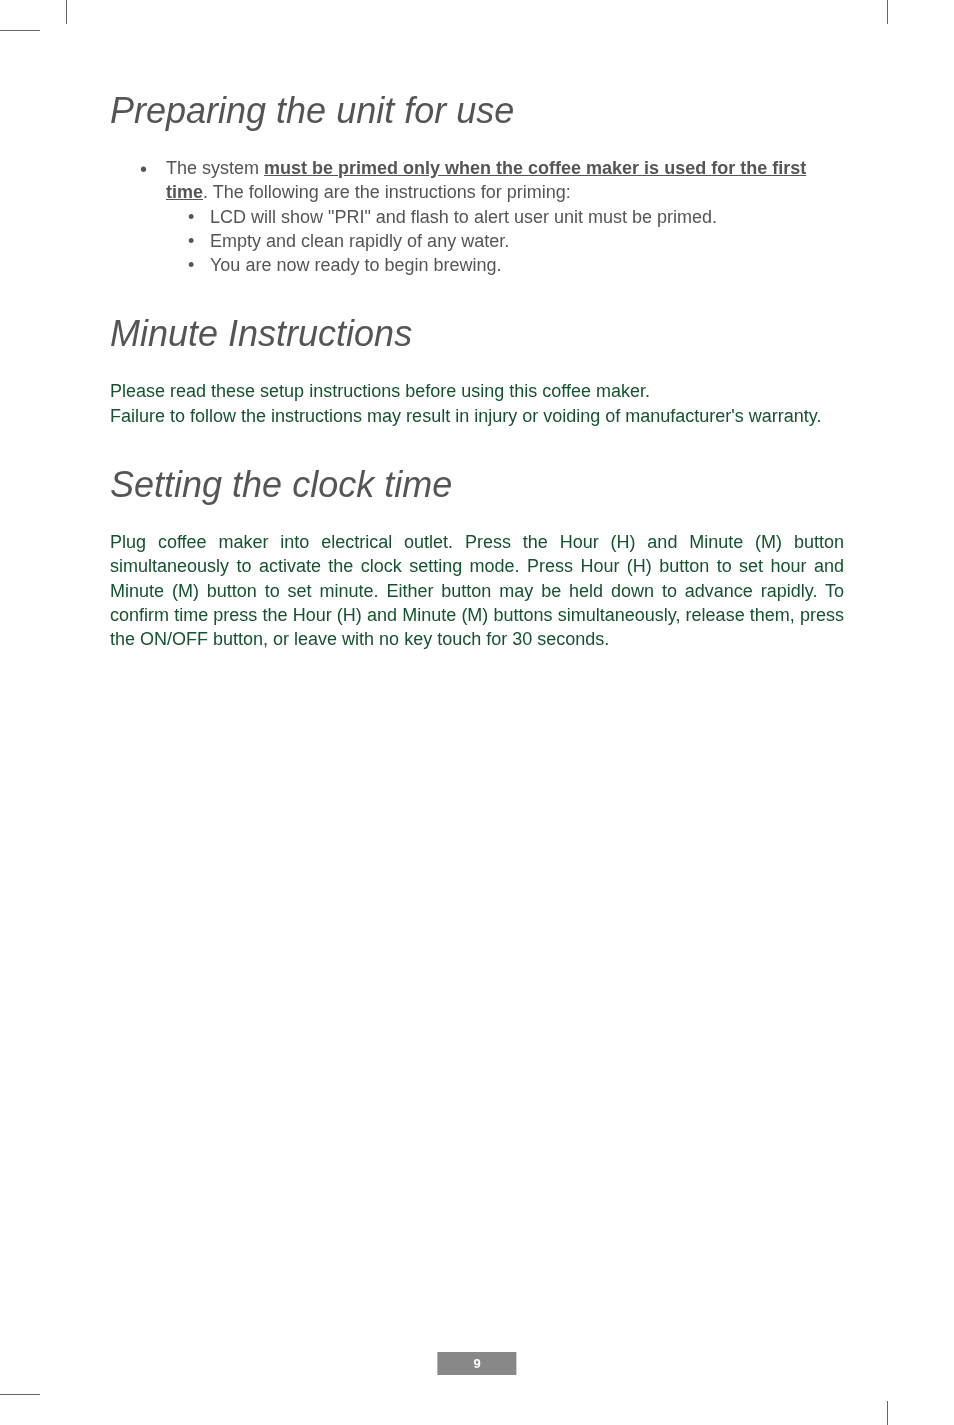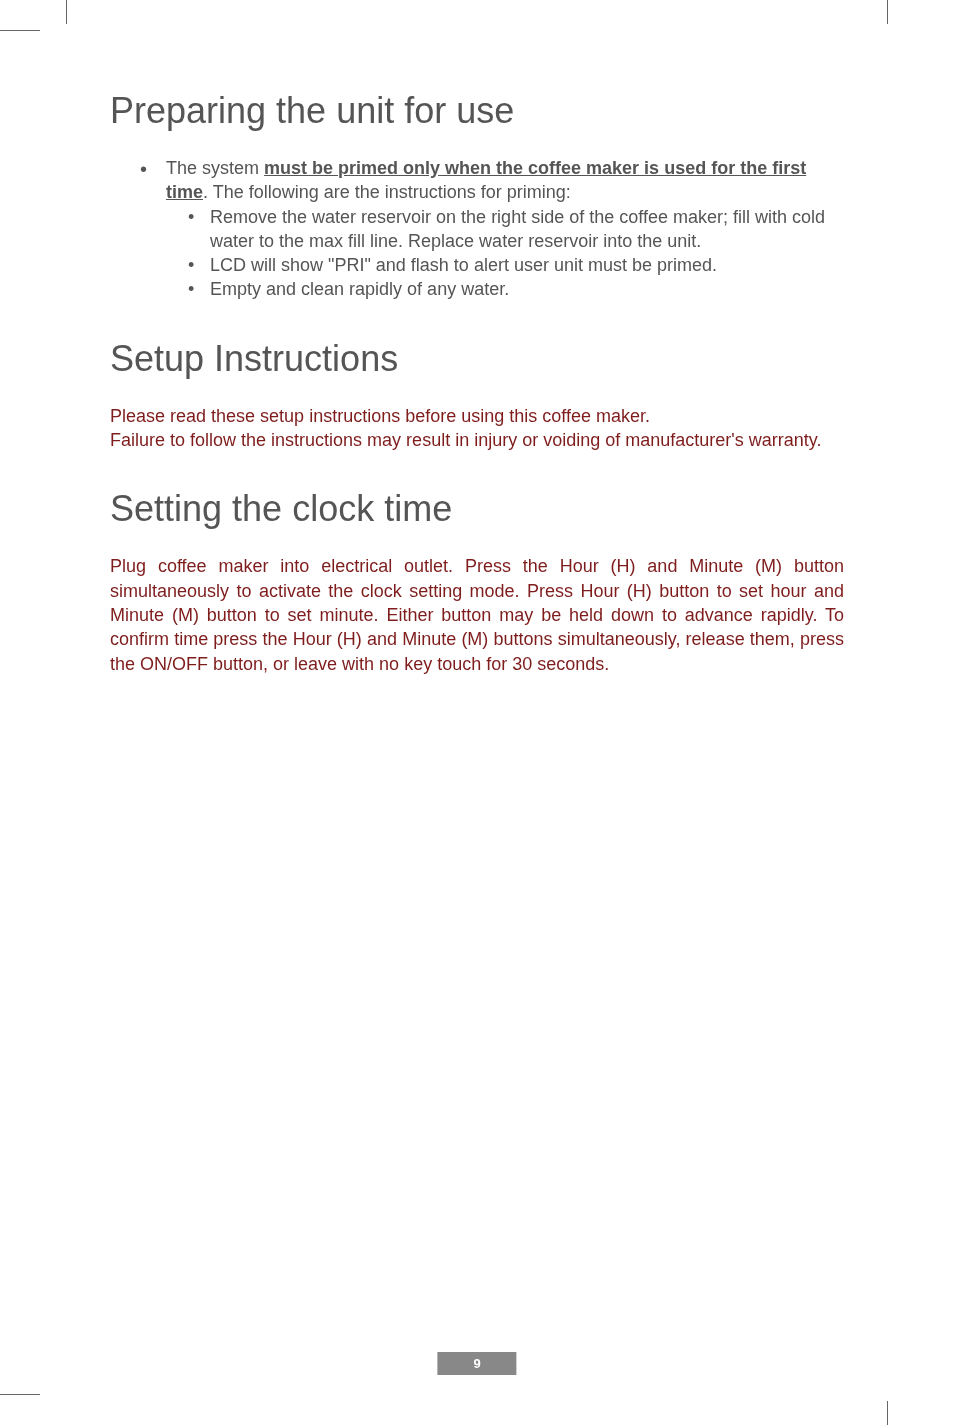--- a/index.html
+++ b/index.html
@@ -15,20 +15,21 @@
       height: 1425px;
       padding: 90px 110px 60px 110px;
       color: #444;
       position: relative;
     }
     h1 {
       font-size: 36px;
       font-weight: 300;
       color: #555;
       margin-bottom: 24px;
+      font-style: italic;
     }
     .section2 {
       margin-top: 36px;
     }
     ul.main-list {
       list-style: none;
       padding-left: 30px;
     }
     ul.main-list > li {
       position: relative;
@@ -65,21 +66,21 @@
       font-size: 18px;
       color: #555;
     }
     .underline-bold {
       text-decoration: underline;
       font-weight: 600;
     }
     p.body-text {
       font-size: 18px;
       line-height: 1.35;
-      color: #7f1d1d;
+      color: #14532d;
     }
     p.justify {
       text-align: justify;
     }
     .page-number {
       position: absolute;
       bottom: 50px;
       left: 50%;
       transform: translateX(-50%);
       background: #888;
@@ -106,27 +107,27 @@
 <div class="crop-mark crop-tr-v"></div>
 <div class="crop-mark crop-bl-h"></div>
 <div class="crop-mark crop-br-v"></div>
 
 <h1>Preparing the unit for use</h1>
 
 <ul class="main-list">
   <li>
     <span>The system </span><span class="underline-bold">must be primed only when the coffee maker is used for the first time</span><span>. The following are the instructions for priming:</span>
     <ul class="sub-list">
-      <li><span>Remove the water reservoir on the right side of the coffee maker; fill with cold water to the max fill line. Replace water reservoir into the unit.</span></li>
       <li><span>LCD will show "PRI" and flash to alert user unit must be primed.</span></li>
       <li><span>Empty and clean rapidly of any water.</span></li>
+      <li><span>You are now ready to begin brewing.</span></li>
     </ul>
   </li>
 </ul>
 
-<h1 class="section2">Setup Instructions</h1>
+<h1 class="section2">Minute Instructions</h1>
 <p class="body-text">Please read these setup instructions before using this coffee maker.</p>
 <p class="body-text">Failure to follow the instructions may result in injury or voiding of manufacturer's warranty.</p>
 
 <h1 class="section2">Setting the clock time</h1>
 <p class="body-text justify">Plug coffee maker into electrical outlet. Press the Hour (H) and Minute (M) button simultaneously to activate the clock setting mode. Press Hour (H) button to set hour and Minute (M) button to set minute. Either button may be held down to advance rapidly. To confirm time press the Hour (H) and Minute (M) buttons simultaneously, release them, press the ON/OFF button, or leave with no key touch for 30 seconds.</p>
 
 <div class="page-number">9</div>
 
 </body></html>

